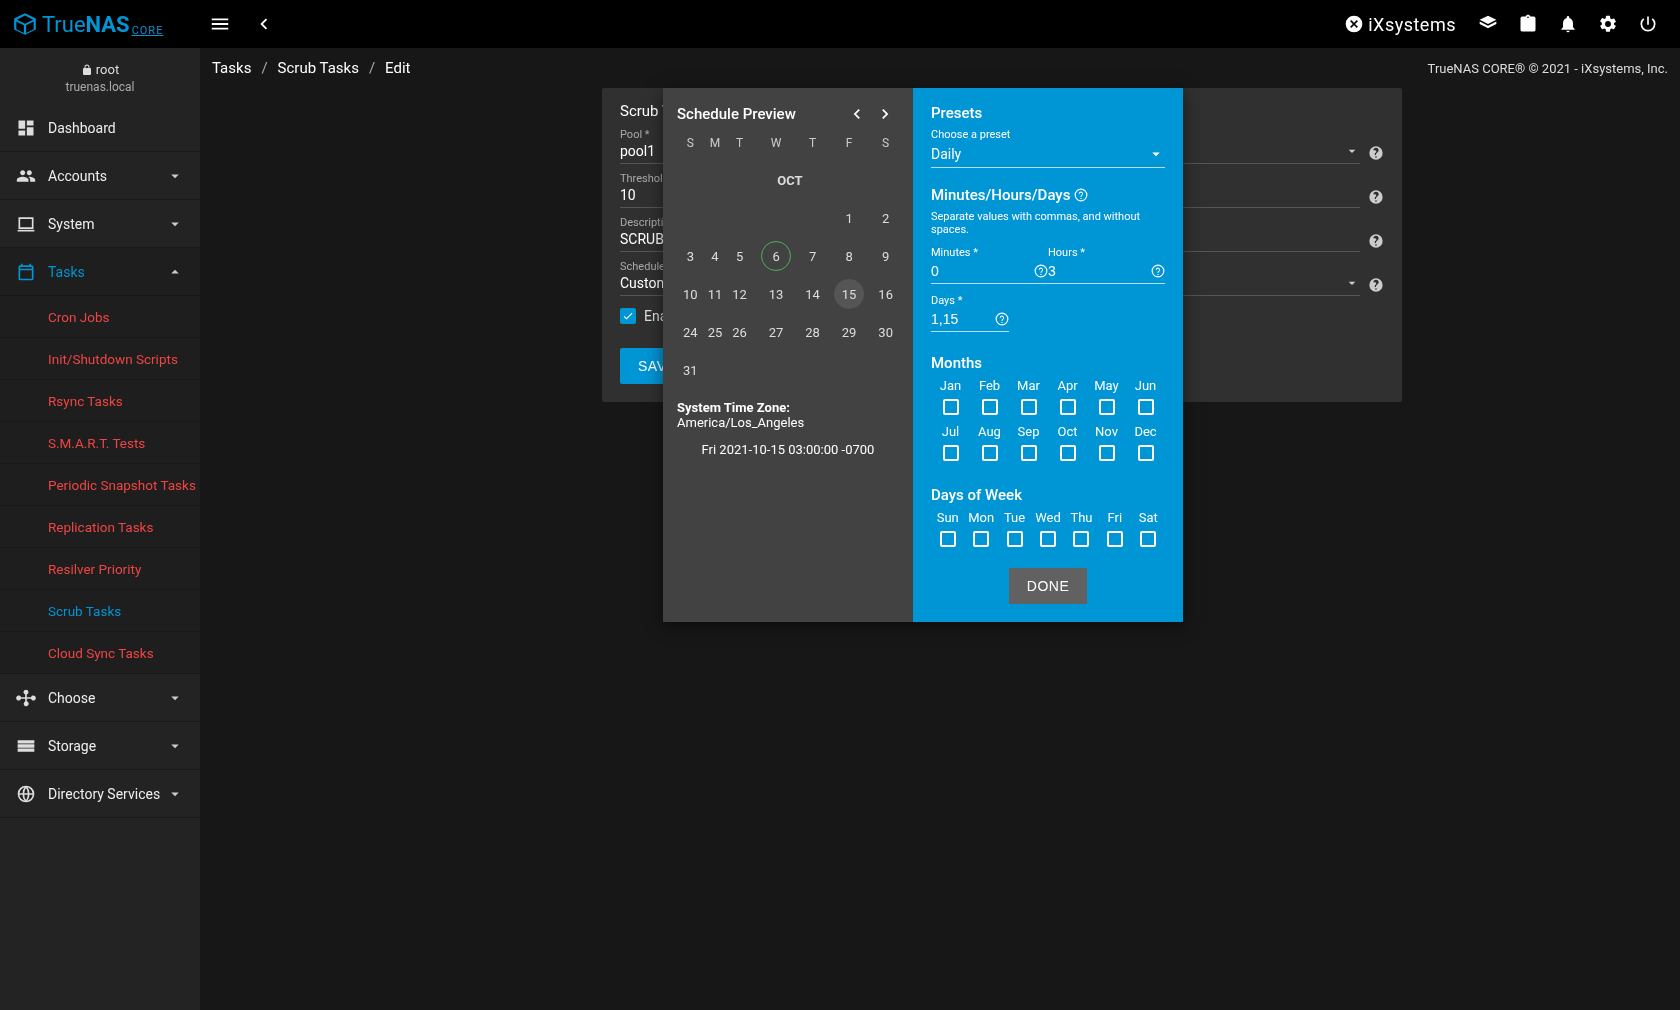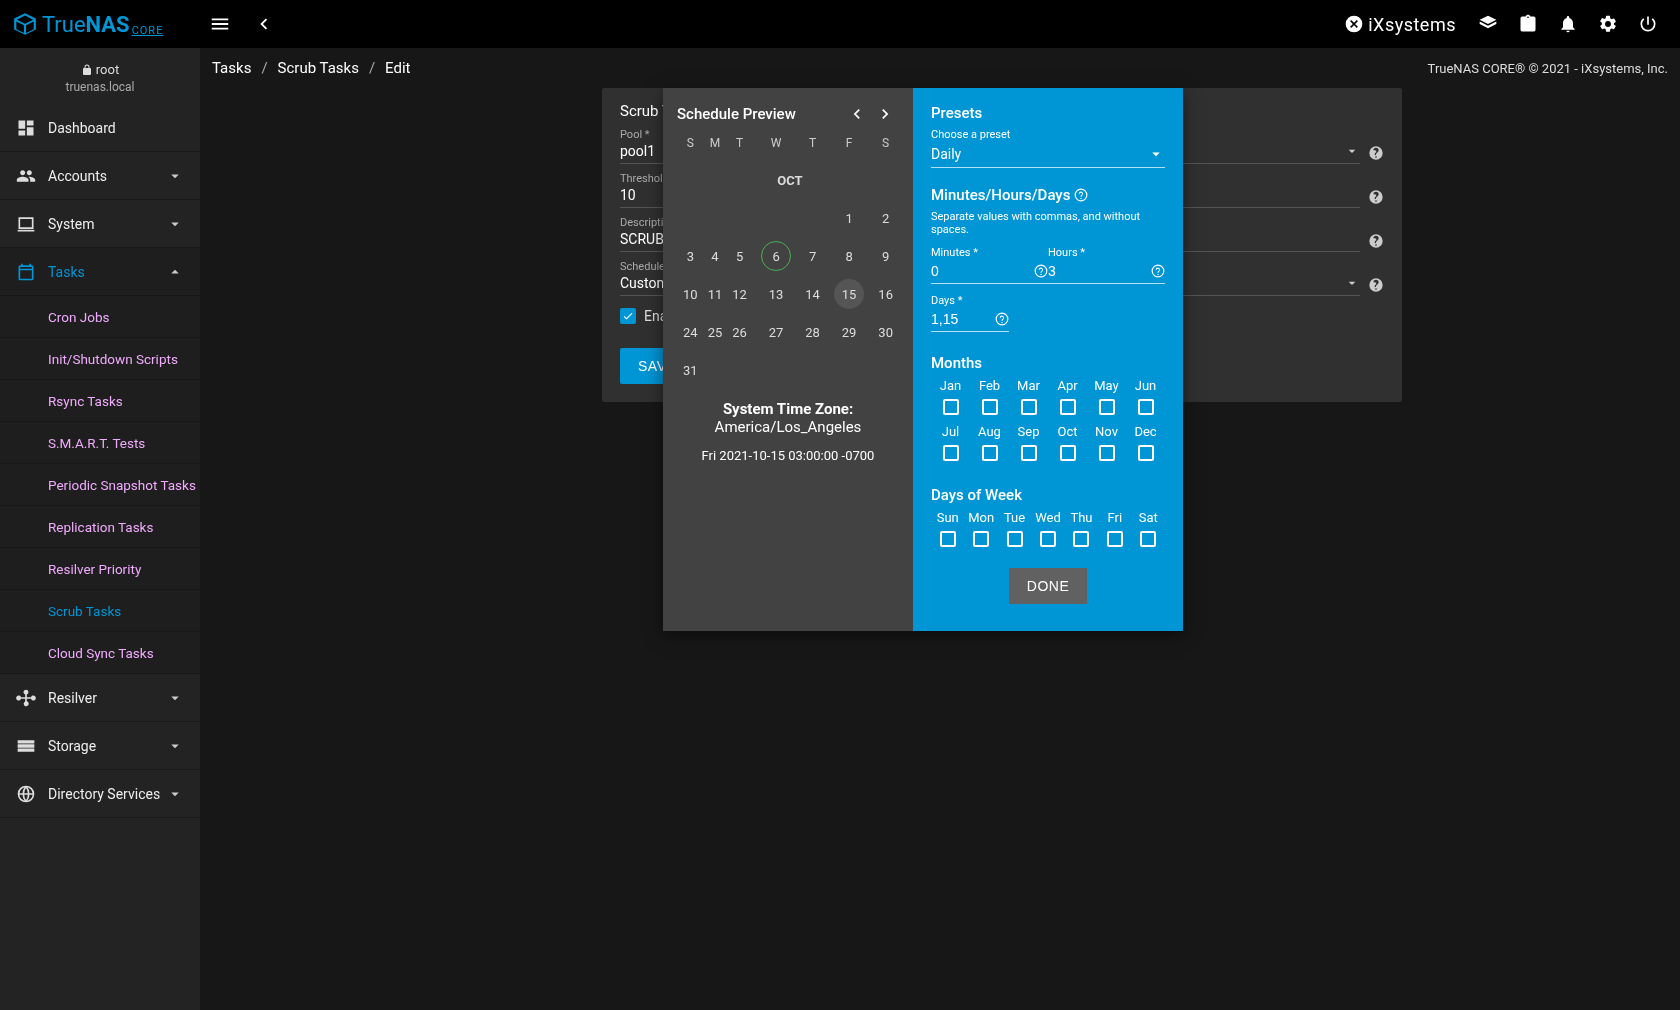--- a/index.html
+++ b/index.html
@@ -22,21 +22,21 @@
 .sidebar { width: 200px; background: #232323; display: flex; flex-direction: column; overflow-y: auto; }
 .user-block { text-align: center; padding: 14px 0 10px; font-size: 13px; color: #ddd; }
 .user-block .user { display: flex; align-items: center; justify-content: center; gap: 3px; }
 .user-block .host { font-size: 12px; color: #aaa; margin-top: 3px; }
 .nav-item { display: flex; align-items: center; height: 48px; padding: 0 16px; color: #eee; cursor: pointer; border-bottom: 1px solid rgba(0,0,0,0.25); font-size: 14px; }
 .nav-item .icon { width: 32px; display: flex; align-items: center; color: #ddd; }
 .nav-item .chev { margin-left: auto; color: #ccc; }
 .nav-item.active { background: #1e1e1e; }
 .nav-item.active .label { color: #0095d5; }
 .nav-item.active .icon { color: #0095d5; }
-.nav-sub { display: flex; align-items: center; height: 42px; padding-left: 48px; color: #f0abfc; cursor: pointer; border-bottom: 1px solid rgba(0,0,0,0.2); background: #1e1e1e; font-size: 13.5px; }
+.nav-sub { display: flex; align-items: center; height: 42px; padding-left: 48px; color: #ef4444; cursor: pointer; border-bottom: 1px solid rgba(0,0,0,0.2); background: #1e1e1e; font-size: 13.5px; }
 .nav-sub.active { color: #0095d5; }
 
 
 .main { flex: 1; display: flex; flex-direction: column; background: #171717; position: relative; }
 .crumbs-row { height: 40px; display: flex; align-items: center; padding: 0 12px; color: #fff; font-size: 15px; }
 .crumbs-row .sep { margin: 0 10px; color: #aaa; }
 .copyright { margin-left: auto; font-size: 13px; color: #ddd; }
 
 .content-area { flex: 1; padding: 10px 12px; position: relative; }
 
@@ -56,26 +56,26 @@
 .cal-panel { width: 250px; background: #424242; padding: 16px 14px 18px; }
 .cal-head { display: flex; align-items: center; margin-bottom: 0; }
 .cal-title { font-size: 15px; font-weight: 500; }
 .cal-navbtn { color: #fff; cursor: pointer; padding: 0 4px; }
 .cal-table { width: 100%; }
 .cal-table th { font-size: 12px; font-weight: 400; color: #ccc; height: 34px; }
 .cal-month { text-align: left; padding: 6px 0 6px 4px; font-size: 13px; font-weight: 700; color: #fff; }
 .cal-table td { text-align: center; height: 36px; font-size: 13px; color: #ddd; }
 .cal-today span { display: inline-flex; width: 30px; height: 30px; align-items: center; justify-content: center; border: 1px solid #4caf50; border-radius: 50%; }
 .cal-sel span { display: inline-flex; width: 30px; height: 30px; align-items: center; justify-content: center; background: #555; border-radius: 50%; }
-.tz-row { margin-top: 10px; font-size: 15px; text-align: center; }
+.tz-row { margin-top: 10px; font-size: 13px; }
 .tz-row .tzlabel { font-weight: 700; }
 .next-row { margin-top: 12px; font-size: 13px; text-align: center; }
 
 
-.preset-panel { width: 270px; background: #0095d5; color: #fff; padding: 16px 18px 27px; }
+.preset-panel { width: 270px; background: #0095d5; color: #fff; padding: 16px 18px 18px; }
 .section-title { font-size: 15px; font-weight: 500; margin-bottom: 6px; display: flex; align-items: center; gap: 4px; }
 .preset-label { font-size: 11px; margin-bottom: 2px; }
 .preset-select { display: flex; align-items: center; border-bottom: 1px solid rgba(255,255,255,0.7); padding: 2px 0 4px; margin-bottom: 18px; font-size: 14px; }
 .preset-select .chev { margin-left: auto; }
 .hint { font-size: 11px; margin: 4px 0 10px; }
 .mhd-row { display: flex; gap: 0; }
 .mhd-field { flex: 1; position: relative; }
 .mhd-label { font-size: 11px; margin-bottom: 2px; }
 .mhd-input { width: 100%; background: transparent; border: none; border-bottom: 1px solid rgba(255,255,255,0.7); color: #fff; font-size: 14px; padding: 2px 18px 4px 0; outline: none; }
 .mhd-help { position: absolute; right: 0; bottom: 6px; }
@@ -237,21 +237,21 @@
     <div class="nav-sub">
         <span>Cloud Sync Tasks</span>
       </div>
 
     <div class="nav-item">
       <span class="icon">
           <svg width="20" height="20" viewBox="0 0 24 24">
             <path d="M12 2a3 3 0 0 0-1 5.83V11H6a3 3 0 1 0 0 2h5v3.17A3 3 0 1 0 13 16V13h5a3 3 0 1 0 0-2h-5V7.83A3 3 0 0 0 12 2z"></path>
           </svg>
         </span>
-      <span class="label">Resilver</span>
+      <span class="label">Choose</span>
       <span class="chev">
           <svg width="18" height="18" viewBox="0 0 24 24">
             <path d="M7 10l5 5 5-5z"></path>
           </svg>
         </span>
     </div>
     <div class="nav-item">
       <span class="icon">
           <svg width="20" height="20" viewBox="0 0 24 24">
             <path d="M2 5h20v4H2V5zm0 5h20v4H2v-4zm0 5h20v4H2v-4z"></path>

